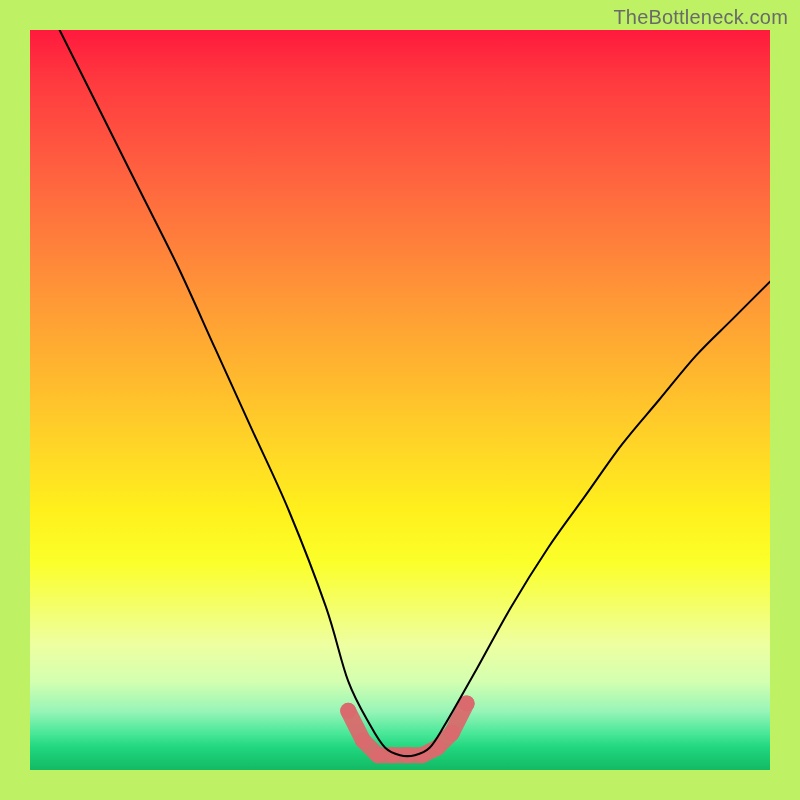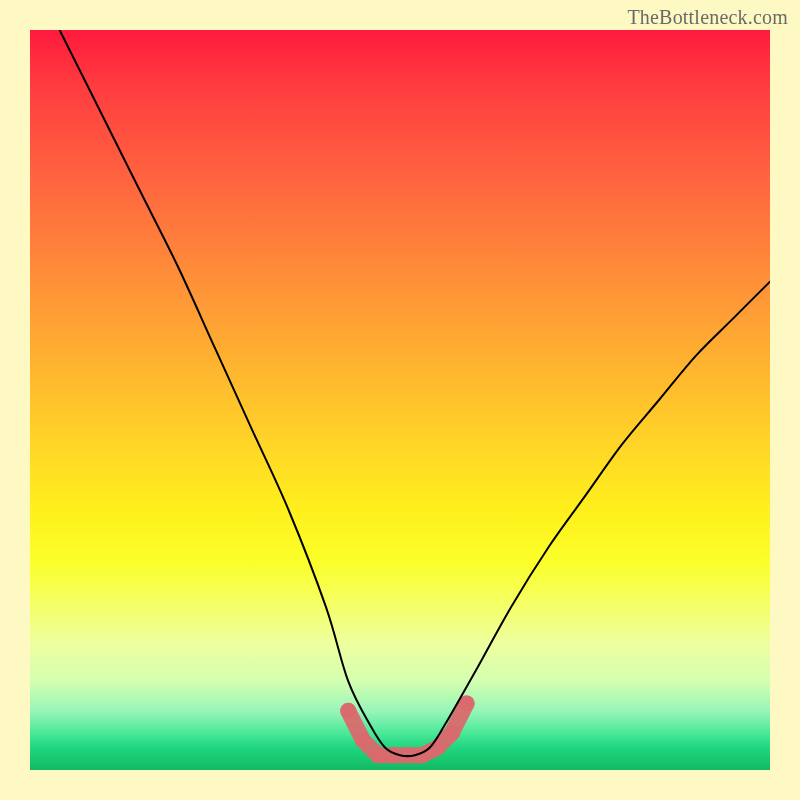--- a/index.html
+++ b/index.html
@@ -10,22 +10,21 @@
     background: #000;
     overflow: hidden;
     font-family: Arial, Helvetica, sans-serif;
   }
   .frame {
     position: absolute;
     left: 0;
     top: 0;
     width: 800px;
     height: 800px;
-    background: #fef9c3;
-    font-family: Liberation Serif, serif;
+    background: #bef264;
   }
   .plot {
     position: absolute;
     left: 30px;
     top: 30px;
     width: 740px;
     height: 740px;
     
     background: linear-gradient(to bottom,
       #ff1a3d 0%,

